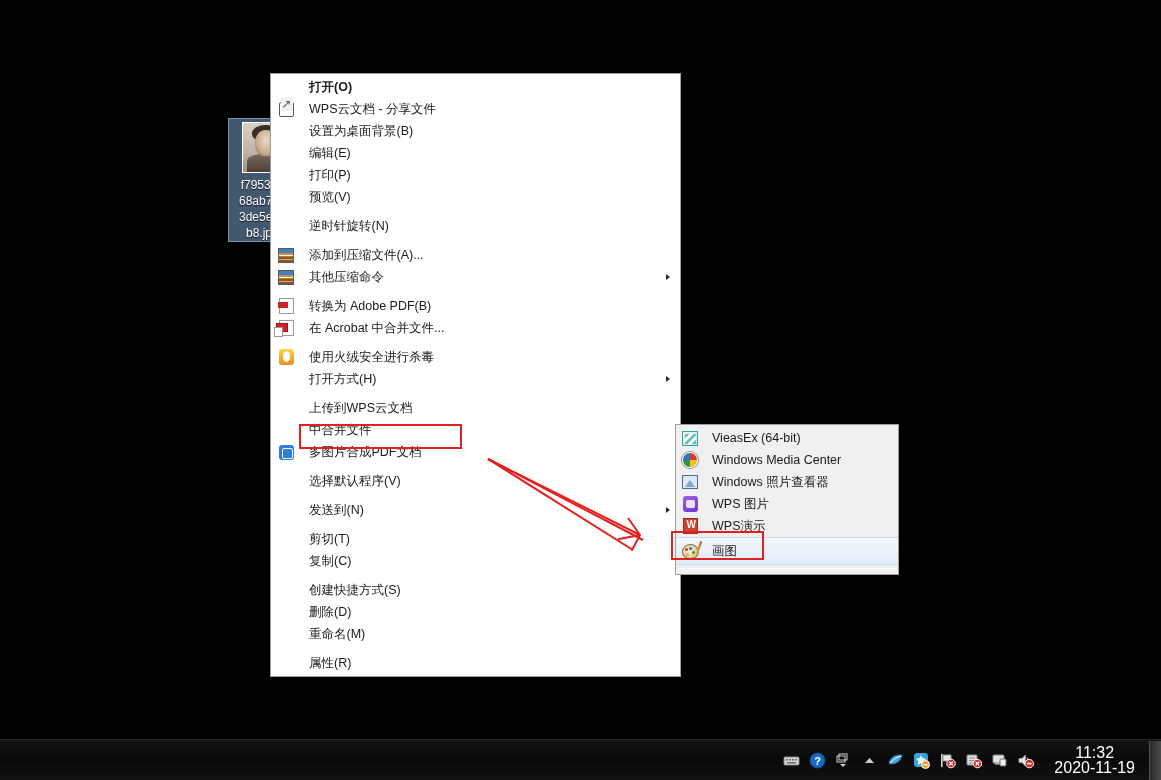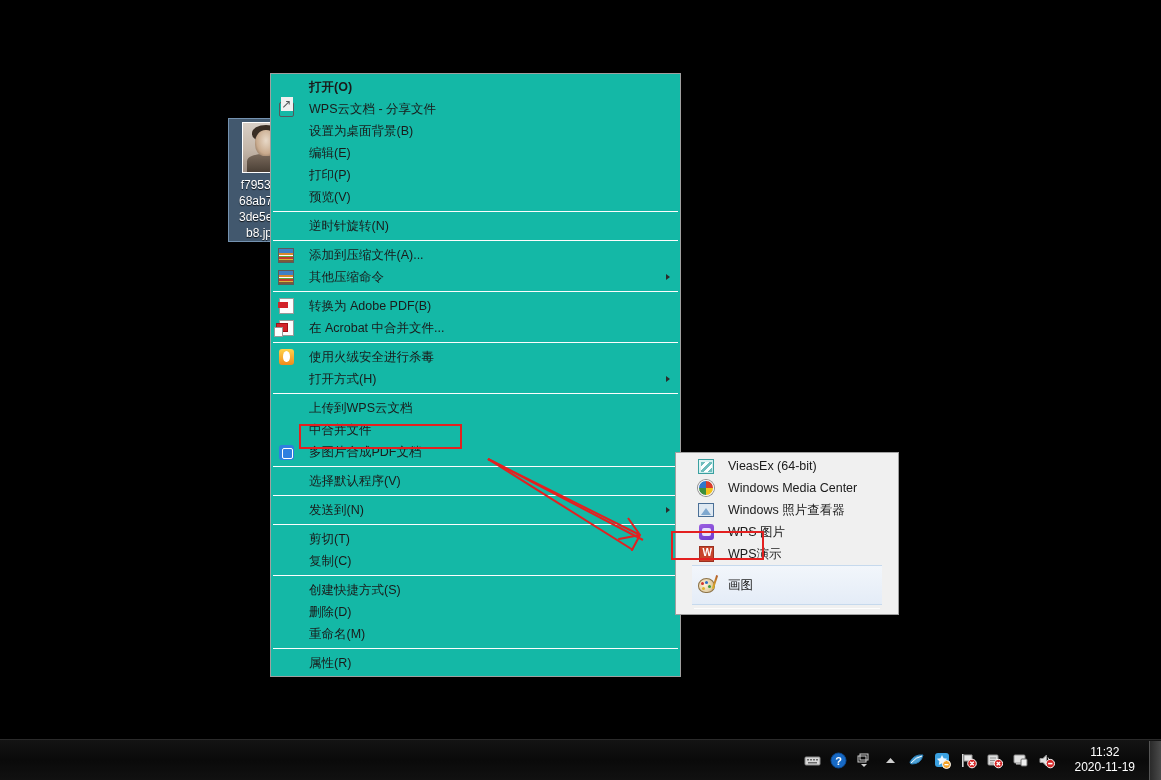--- a/index.html
+++ b/index.html
@@ -42,21 +42,21 @@
     margin-top: 4px; width: 100%; text-align: center;
     color: #fff; font-size: 12px; line-height: 16px;
     text-shadow: 0 1px 1px rgba(0,0,0,.8);
     word-break: break-all; padding: 0 1px;
   }
 
   
   #context-menu {
     position: absolute; left: 270px; top: 73px;
     width: 411px;
-    background: #14b8a6;
+    background: #ffffff;
     border: 1px solid #a0a0a0;
     padding: 2px 0;
     font-size: 12.5px; color: #1a1a1a;
   }
   .mi {
     position: relative; display: flex; align-items: center;
     height: 22px; padding: 0 6px 0 0; cursor: default;
   }
   .mi .ico { width: 30px; min-width: 30px; display: flex; align-items: center; justify-content: center; }
   .mi .lbl { flex: 1; padding-left: 8px; white-space: nowrap; }
@@ -67,28 +67,28 @@
     border-top: 3.5px solid transparent;
     border-bottom: 3.5px solid transparent;
   }
   .sep { height: 1px; background: #d7d7d7; margin: 3px 2px 3px 2px; border-bottom: 1px solid #fdfdfd; }
 
   
   #submenu {
     position: absolute; left: 675px; top: 424px;
     width: 224px; background: #f0f0f0;
     border: 1px solid #a0a0a0;
-    padding: 2px 16px; font-size: 12.5px; color: #1a1a1a; margin-top: 28px;
+    padding: 2px 0; font-size: 12.5px; color: #1a1a1a;
   }
   #submenu .mi { height: 22px; }
   #submenu .mi .ico { width: 28px; min-width: 28px; }
   #submenu .mi.hover {
     background: linear-gradient(180deg,#f2f6fb 0%, #e4ecf7 100%);
     border-top: 1px solid #c6d9ed; border-bottom: 1px solid #c6d9ed;
-    height: 40px;
+    height: 28px;
   }
   .ic-rar { width:16px; height:15px; background:
       linear-gradient(180deg,#3f7fc6 0%,#3f7fc6 34%,#d98a2b 34%,#d98a2b 45%,#ffffff 45%,#ffffff 52%,#5aa83c 52%,#5aa83c 64%,#c23b2e 64%,#c23b2e 76%,#d9b43b 76%,#d9b43b 88%,#7a5a3a 88%);
       border:1px solid #5b5b5b; }
   .ic-pdf { position:relative; width:15px; height:16px; background:#fdfdfd; border:1px solid #9a9a9a; }
   .ic-pdf::before { content:''; position:absolute; left:-2px; top:3px; width:10px; height:6px; background:#d2232a; }
   .ic-pdf2 { position:relative; width:15px; height:16px; background:#fdfdfd; border:1px solid #9a9a9a; }
   .ic-pdf2::before { content:''; position:absolute; left:-4px; top:2px; width:10px; height:7px; background:#d2232a; border:1px solid #a01018; }
   .ic-pdf2::after { content:''; position:absolute; left:-6px; top:6px; width:7px; height:8px; background:#fff; border:1px solid #9a9a9a; }
   .ic-huorong { width:15px; height:16px; background:linear-gradient(180deg,#ffd24a,#f08a1c); border-radius:3px; position:relative; }
@@ -126,21 +126,21 @@
   
   #taskbar {
     position:absolute; left:0; bottom:0; width:1161px; height:41px;
     background:linear-gradient(180deg,#141414 0%,#0a0a0a 50%,#111 100%);
     border-top:1px solid #2a2a2a;
     display:flex; align-items:center; justify-content:flex-end;
   }
   #tray { display:flex; align-items:center; gap:9px; padding-right:6px; }
   .tray-ic { width:17px; height:17px; position:relative; }
   #clock {
-    color:#ffffff; font-size:12px; line-height:15px; text-align:center;
+    color:#ffffff; font-size:16px; line-height:15px; text-align:center;
     padding: 0 14px 0 14px; min-width:86px;
   }
   #show-desktop { width:12px; height:39px; background:linear-gradient(90deg,#2a2a2a,#4a4a4a); border-left:1px solid #555; }
 </style>
 </head>
 <body>
 
 <div id="screen">
 
   <div id="desktop-icon">

